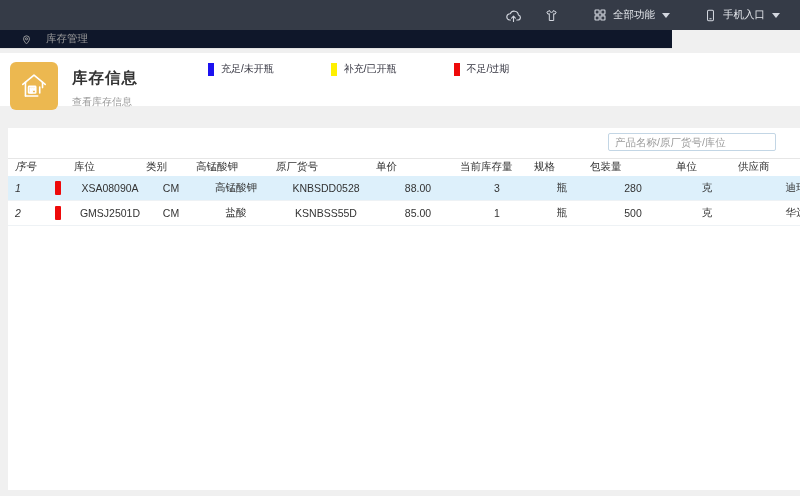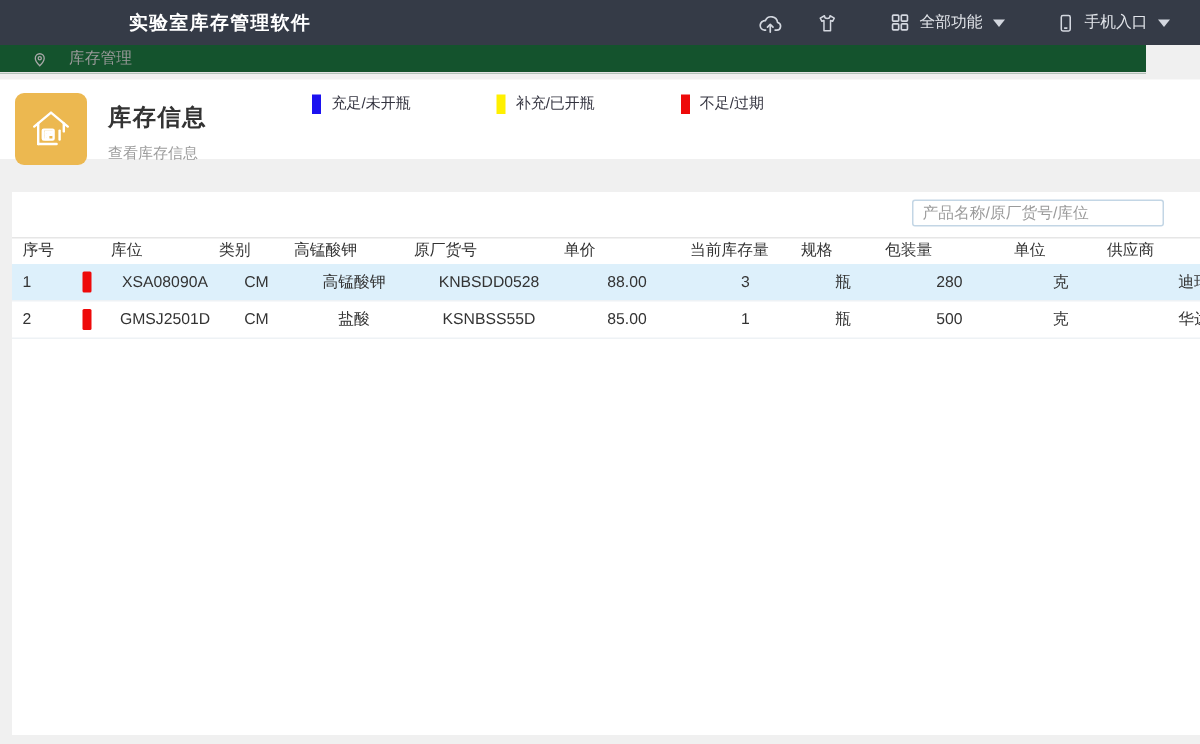--- a/index.html
+++ b/index.html
@@ -14,21 +14,21 @@
   .topbar-right { margin-left:auto; display:flex; align-items:center; padding-right:20px; }
   .tb-icon { display:inline-flex; align-items:center; justify-content:center; color:#d3d7df; cursor:pointer; }
   .tb-icon svg { display:block; }
   .tb-gap-a { margin-left:22px; }
   .tb-menu { display:flex; align-items:center; margin-left:34px; cursor:pointer; font-size:10.5px; color:#e2e5ea; }
   .tb-menu .tb-icon { margin-right:6px; }
   .caret { width:0; height:0; border-left:4px solid transparent; border-right:4px solid transparent;
            border-top:5px solid #d3d7df; margin-left:7px; }
 
   
-  .breadcrumb { position:absolute; left:0; top:30px; width:764px; height:19px; background:#14532d;
+  .breadcrumb { position:absolute; left:0; top:30px; width:672px; height:19px; background:#0f172a;
                 border-bottom:1px solid #e2e2e2; display:flex; align-items:center; color:#9a9a9a; }
   .breadcrumb .pin { margin-left:21px; display:inline-flex; color:#a8a8a8; }
   .breadcrumb-text { margin-left:14px; font-size:10.5px; color:#999999; }
 
   
   .header-panel { position:absolute; left:0; top:53px; width:800px; height:53px; background:#ffffff; }
   .icon-card { position:absolute; left:10px; top:9px; width:48px; height:48px; border-radius:6px;
                background:#ecb850; display:flex; align-items:center; justify-content:center; }
   .hp-title { position:absolute; left:72px; top:15px; font-size:15.5px; font-weight:bold; color:#333333; letter-spacing:1px; }
   .hp-sub { position:absolute; left:72px; top:42px; font-size:10px; color:#9c9c9c; }
@@ -47,31 +47,30 @@
   table.inv col:nth-child(1){width:34px} table.inv col:nth-child(2){width:32px}
   table.inv col:nth-child(3){width:72px} table.inv col:nth-child(4){width:50px}
   table.inv col:nth-child(5){width:80px} table.inv col:nth-child(6){width:100px}
   table.inv col:nth-child(7){width:84px} table.inv col:nth-child(8){width:74px}
   table.inv col:nth-child(9){width:56px} table.inv col:nth-child(10){width:86px}
   table.inv col:nth-child(11){width:62px} table.inv col:nth-child(12){width:116px}
   table.inv th { height:17px; font-size:10.5px; font-weight:400; color:#333333; text-align:left;
                  border-top:1px solid #e6e6e6; white-space:nowrap; overflow:hidden; }
   table.inv td { height:25px; font-size:10.5px; color:#333333; text-align:center;
                  border-bottom:1px solid #eef2f5; white-space:nowrap; overflow:hidden; }
-  table.inv th:first-child, table.inv td:first-child { text-align:left; padding-left:7px; }
+  table.inv th:first-child, table.inv td:first-child { text-align:left; padding-left:7px;font-style:italic; }
   tr.highlight td { background:#ddf0fb; }
   .status-marker { display:inline-block; width:6px; height:14px; border-radius:1px; vertical-align:middle; }
 </style>
 </head>
 <body>
 
 <div id="page">
 
   <div class="topbar">
-    <span class="topbar-title">实验室库存管理软件</span>
     <div class="topbar-right">
       <span class="tb-icon">
         <svg width="17" height="17" viewBox="0 0 24 24" fill="none" stroke="currentColor" stroke-width="1.6" stroke-linecap="round" stroke-linejoin="round">
           <path d="M7.6 18.4h-1a4.4 4.4 0 1 1 .8-8.8 6 6 0 0 1 11.5 1.7 3.6 3.6 0 0 1-1 7.1h-1.3"></path>
           <path d="M12 20.3v-6.6"></path>
             <path d="m9.4 15.6 2.6-2.6 2.6 2.6"></path>
         </svg>
       </span>
       <span class="tb-icon tb-gap-a">
         <svg width="15" height="15" viewBox="0 0 24 24" fill="none" stroke="currentColor" stroke-width="1.6" stroke-linejoin="round">

